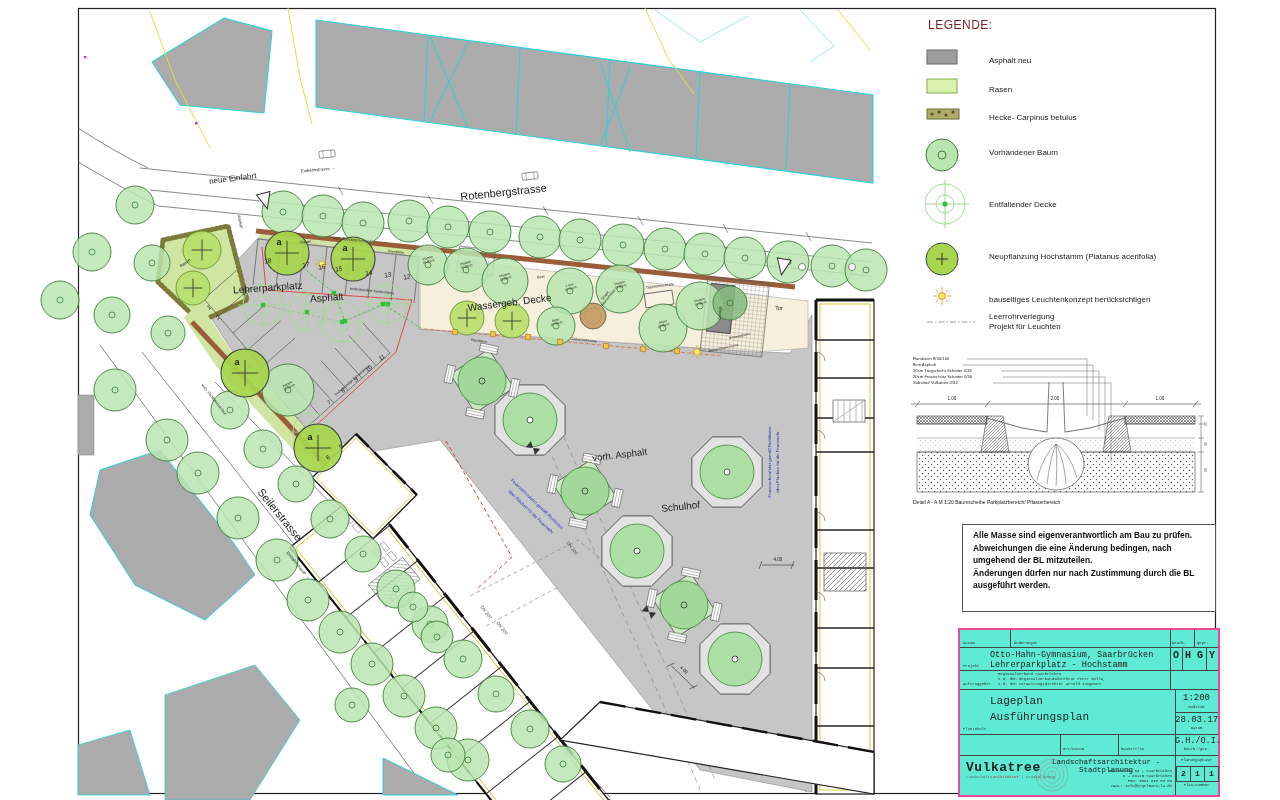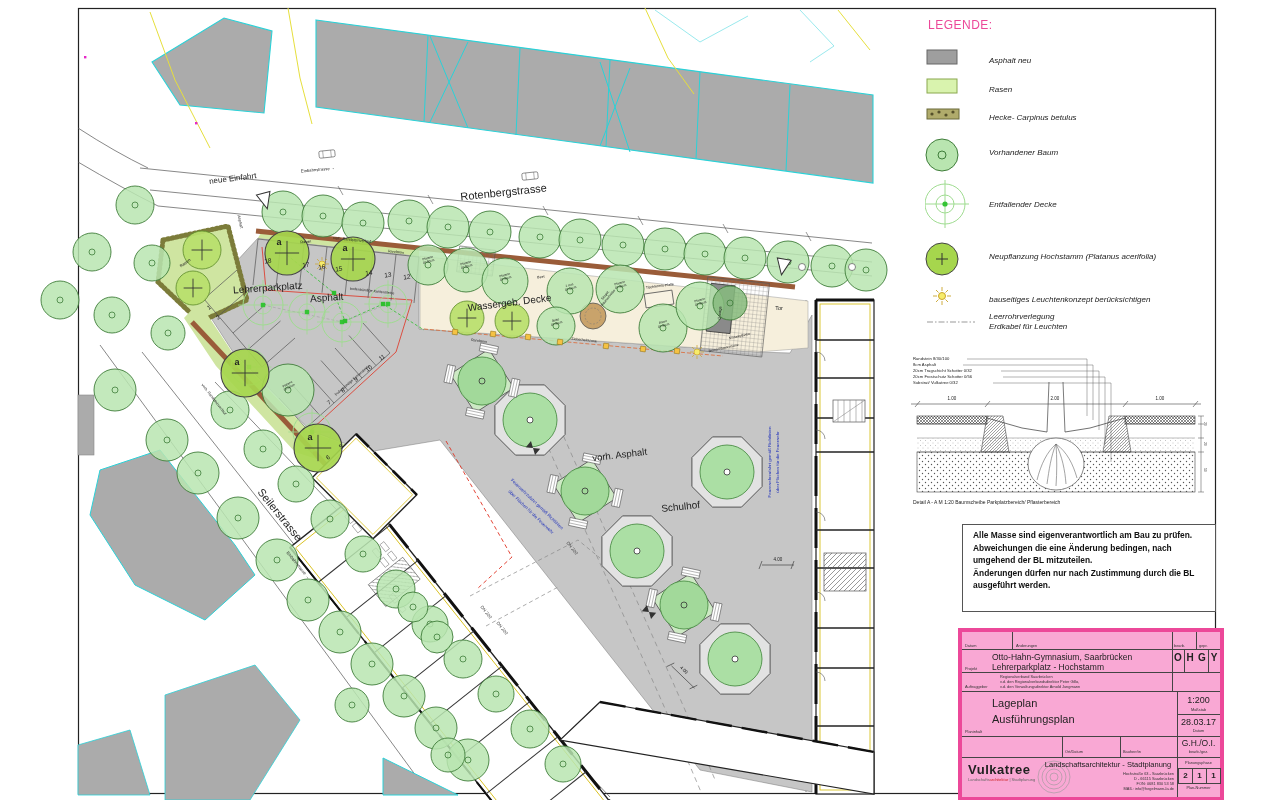--- a/index.html
+++ b/index.html
@@ -2,29 +2,29 @@
 <html><head>
 <meta charset="utf-8">
 <style>
   html,body{margin:0;padding:0;background:#888;}
   #page{position:relative;width:1280px;height:800px;background:#fff;overflow:hidden;
         font-family:"Liberation Sans","DejaVu Sans",sans-serif;}
   svg text{font-family:"Liberation Sans","DejaVu Sans",sans-serif;}
   .abs{position:absolute;}
   
   #legend{left:925px;top:18px;width:290px;height:330px;}
-  #legend .lg-title{position:absolute;left:3px;top:0;font-size:12px;letter-spacing:.5px;color:#ec4899;}
-  .lg-label{position:absolute;left:64px;font-size:8px;color:#222;white-space:nowrap;font-style:italic;}
+  #legend .lg-title{position:absolute;left:3px;top:0;font-size:12px;letter-spacing:.5px;color:#7f1d1d;}
+  .lg-label{position:absolute;left:64px;font-size:8px;color:#222;white-space:nowrap;}
   .lg-icon{position:absolute;left:0;}
   
   #notes{left:962px;top:524px;width:252px;height:86px;border:1px solid #555;background:#fff;}
   #notes .nline{margin:0 10px;font-size:8.4px;font-weight:bold;color:#111;line-height:1.5;}
   #notes .nline:first-child{margin-top:4px;}
   
-  #tblock{left:958px;top:628px;width:258px;height:165px;border:4px solid #ec4899;background:#f9a8d4;font-size:4px;color:#222;}
+  #tblock{left:958px;top:628px;width:258px;height:165px;border:2px solid #ec4899;background:#5eead4;font-size:4px;color:#222;font-family:Liberation Mono, monospace;}
   #tblock .cell-label{position:absolute;font-size:3.9px;color:#333;}
   #tblock .hl{position:absolute;left:0;width:100%;border-top:1px solid #444;}
   #tblock .vl{position:absolute;top:0;border-left:1px solid #444;}
   .code-letter{position:absolute;top:20px;width:12px;text-align:center;font-size:10px;font-weight:bold;}
   .phase-cell{position:absolute;top:136px;width:13px;height:14px;border:1px solid #444;text-align:center;font-size:8px;line-height:14px;font-weight:bold;}
 </style>
 </head>
 <body>
 
 <div id="page">
@@ -816,21 +816,21 @@
       <line x1="23" y1="4" x2="20.5" y2="6.5"></line>
           <line x1="13.5" y1="13.5" x2="11" y2="16"></line>
         </g>
       </svg>
   <span class="lg-label" style="top:277px">bauseitiges Leuchtenkonzept berücksichtigen</span>
 
   <svg class="lg-icon" style="top:298px" width="52" height="12">
     <line x1="2" y1="6" x2="50" y2="6" stroke="#999" stroke-width="1.2" stroke-dasharray="6,2,1.5,2"></line>
       </svg>
   <span class="lg-label" style="top:294px">Leerrohrverlegung</span>
-  <span class="lg-label" style="top:304px">Erdkabel für Leuchten</span>
+  <span class="lg-label" style="top:304px">Projekt für Leuchten</span>
 </div>
 
 <svg class="abs" style="left:897px;top:352px" width="320" height="156" viewBox="0 0 320 156">
   <g font-size="4.2" fill="#222">
     <text x="16" y="8">Randstein 8/30/100</text>
     <text x="16" y="14">8cm  Asphalt</text>
     <text x="16" y="20">20cm Tragschicht Schotter 0/32</text>
     <text x="16" y="26">20cm Frostschutz Schotter 0/56</text>
     <text x="16" y="32">Substrat/ Vulkatree 0/32</text>
   </g>

